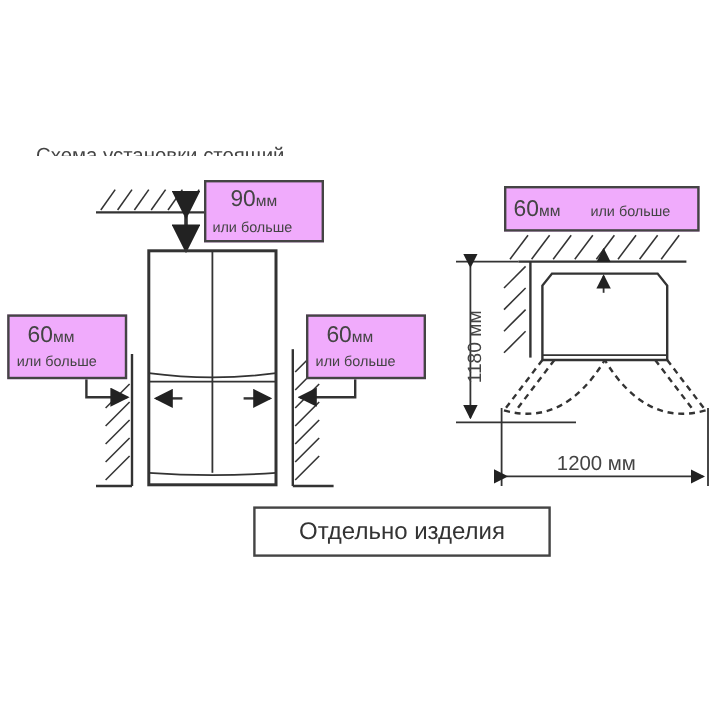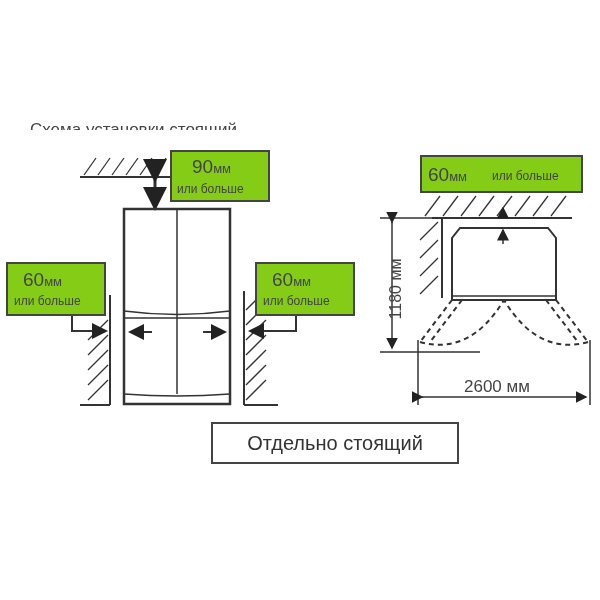--- a/index.html
+++ b/index.html
@@ -1,19 +1,19 @@
 <!DOCTYPE html>
 <html><head>
 <meta charset="utf-8">
 <style>
   html, body { margin:0; padding:0; background:#ffffff; }
   body { width:600px; height:600px; position:relative; overflow:hidden;
          font-family:"Liberation Sans", sans-serif; color:#333; }
   svg { position:absolute; left:0; top:0; }
-  .lbl { position:absolute; background:#84cc16; border:2px solid #444; box-sizing:border-box; }
+  .lbl { position:absolute; background:#f0abfc; border:2px solid #444; box-sizing:border-box; }
   .big { font-size:19px; color:#444; line-height:1; }
   .big .unit { font-size:13px; }
   .small { font-size:12px; color:#444; white-space:nowrap; }
   .caption { position:absolute; left:211px; top:422px; width:248px; height:42px;
              border:2px solid #444; box-sizing:border-box; font-size:20px; color:#333;
              display:flex; align-items:center; justify-content:center; }
   .cut { position:absolute; left:30px; top:118px; width:215px; height:12px; overflow:hidden;
          font-size:17px; color:#444; line-height:24px; }
   .vtext { position:absolute; left:366px; top:280px; transform:rotate(-90deg);
            transform-origin:center; font-size:16px; color:#444; white-space:nowrap; }
@@ -143,15 +143,15 @@
 </div>
 
 <div class="lbl" style="left:420px;top:155px;width:163px;height:38px;">
   <div style="position:absolute;left:6px;top:8px;" class="big">
     <span>60</span><span class="unit">мм</span>
   </div>
   <div style="position:absolute;left:70px;top:12px;" class="small">или больше</div>
 </div>
 
 <div class="vtext">1180 мм</div>
-<div class="htext">2600 мм</div>
+<div class="htext">1200 мм</div>
 
-<div class="caption">Отдельно стоящий</div>
+<div class="caption">Отдельно изделия</div>
 
 </body></html>

